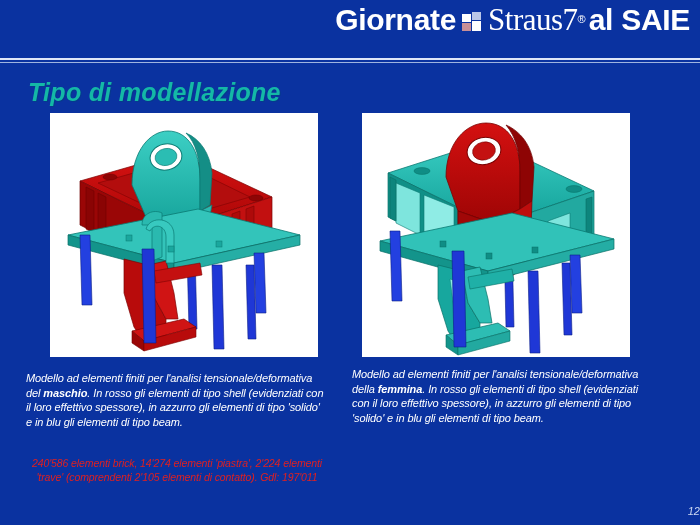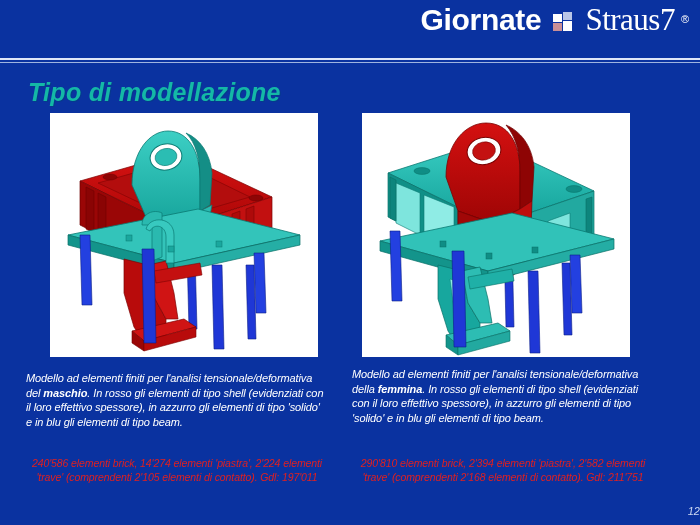--- a/index.html
+++ b/index.html
@@ -23,21 +23,21 @@
     width: 700px;
     height: 62px;
   }
   .hdr-title {
     position: absolute;
     right: 10px;
     top: 4px;
     display: flex;
     align-items: center;
     justify-content: flex-end;
-    gap: 6px;
+    gap: 0px;
     white-space: nowrap;
   }
   .hdr-giornate {
     font-size: 30px;
     font-weight: bold;
     color: #ffffff;
     letter-spacing: -0.3px;
     line-height: 1;
   }
   .hdr-logo {
@@ -174,20 +174,21 @@
     <div class="hdr-title">
       <span class="hdr-giornate">Giornate</span>
       <span class="hdr-logo">
         <i class="lg1"></i>
           <i class="lg2"></i>
           <i class="lg3"></i>
           <i class="lg4"></i>
       </span>
       <span class="hdr-straus">Straus7</span>
       <span class="hdr-reg">®</span>
+      <span class="hdr-saie">al SAIE</span>
     </div>
     <div class="hdr-rule1"></div>
     <div class="hdr-rule2"></div>
   </div>
 
   <div id="slide-title">Tipo di modellazione</div>
 
   <div class="panel" id="panel-left">
     <svg viewBox="0 0 268 244" xmlns="http://www.w3.org/2000/svg">
       <defs>
@@ -374,17 +375,16 @@
 
   <div class="caption" id="caption-left">
     <span>Modello ad elementi finiti per l'analisi tensionale/deformativa del </span><b>maschio</b><span>. In rosso gli elementi di tipo shell (evidenziati con il loro effettivo spessore), in azzurro gli elementi di tipo 'solido' e in blu gli elementi di tipo beam.</span>
   </div>
 
   <div class="caption" id="caption-right">
     <span>Modello ad elementi finiti per l'analisi tensionale/deformativa della </span><b>femmina</b><span>. In rosso gli elementi di tipo shell (evidenziati con il loro effettivo spessore), in azzurro gli elementi di tipo 'solido' e in blu gli elementi di tipo beam.</span>
   </div>
 
   <div class="stats" id="stats-left">240'586 elementi brick, 14'274 elementi 'piastra', 2'224 elementi 'trave' (comprendenti 2'105 elementi di contatto). Gdl: 197'011</div>
-  <div class="stats" id="stats-right">290'810 elementi brick, 2'394 elementi 'piastra', 2'582 elementi 'trave' (comprendenti 2'168 elementi di contatto). Gdl: 211'751</div>
 
   <div id="page-number">12</div>
 
 </div>
 
 </body></html>

